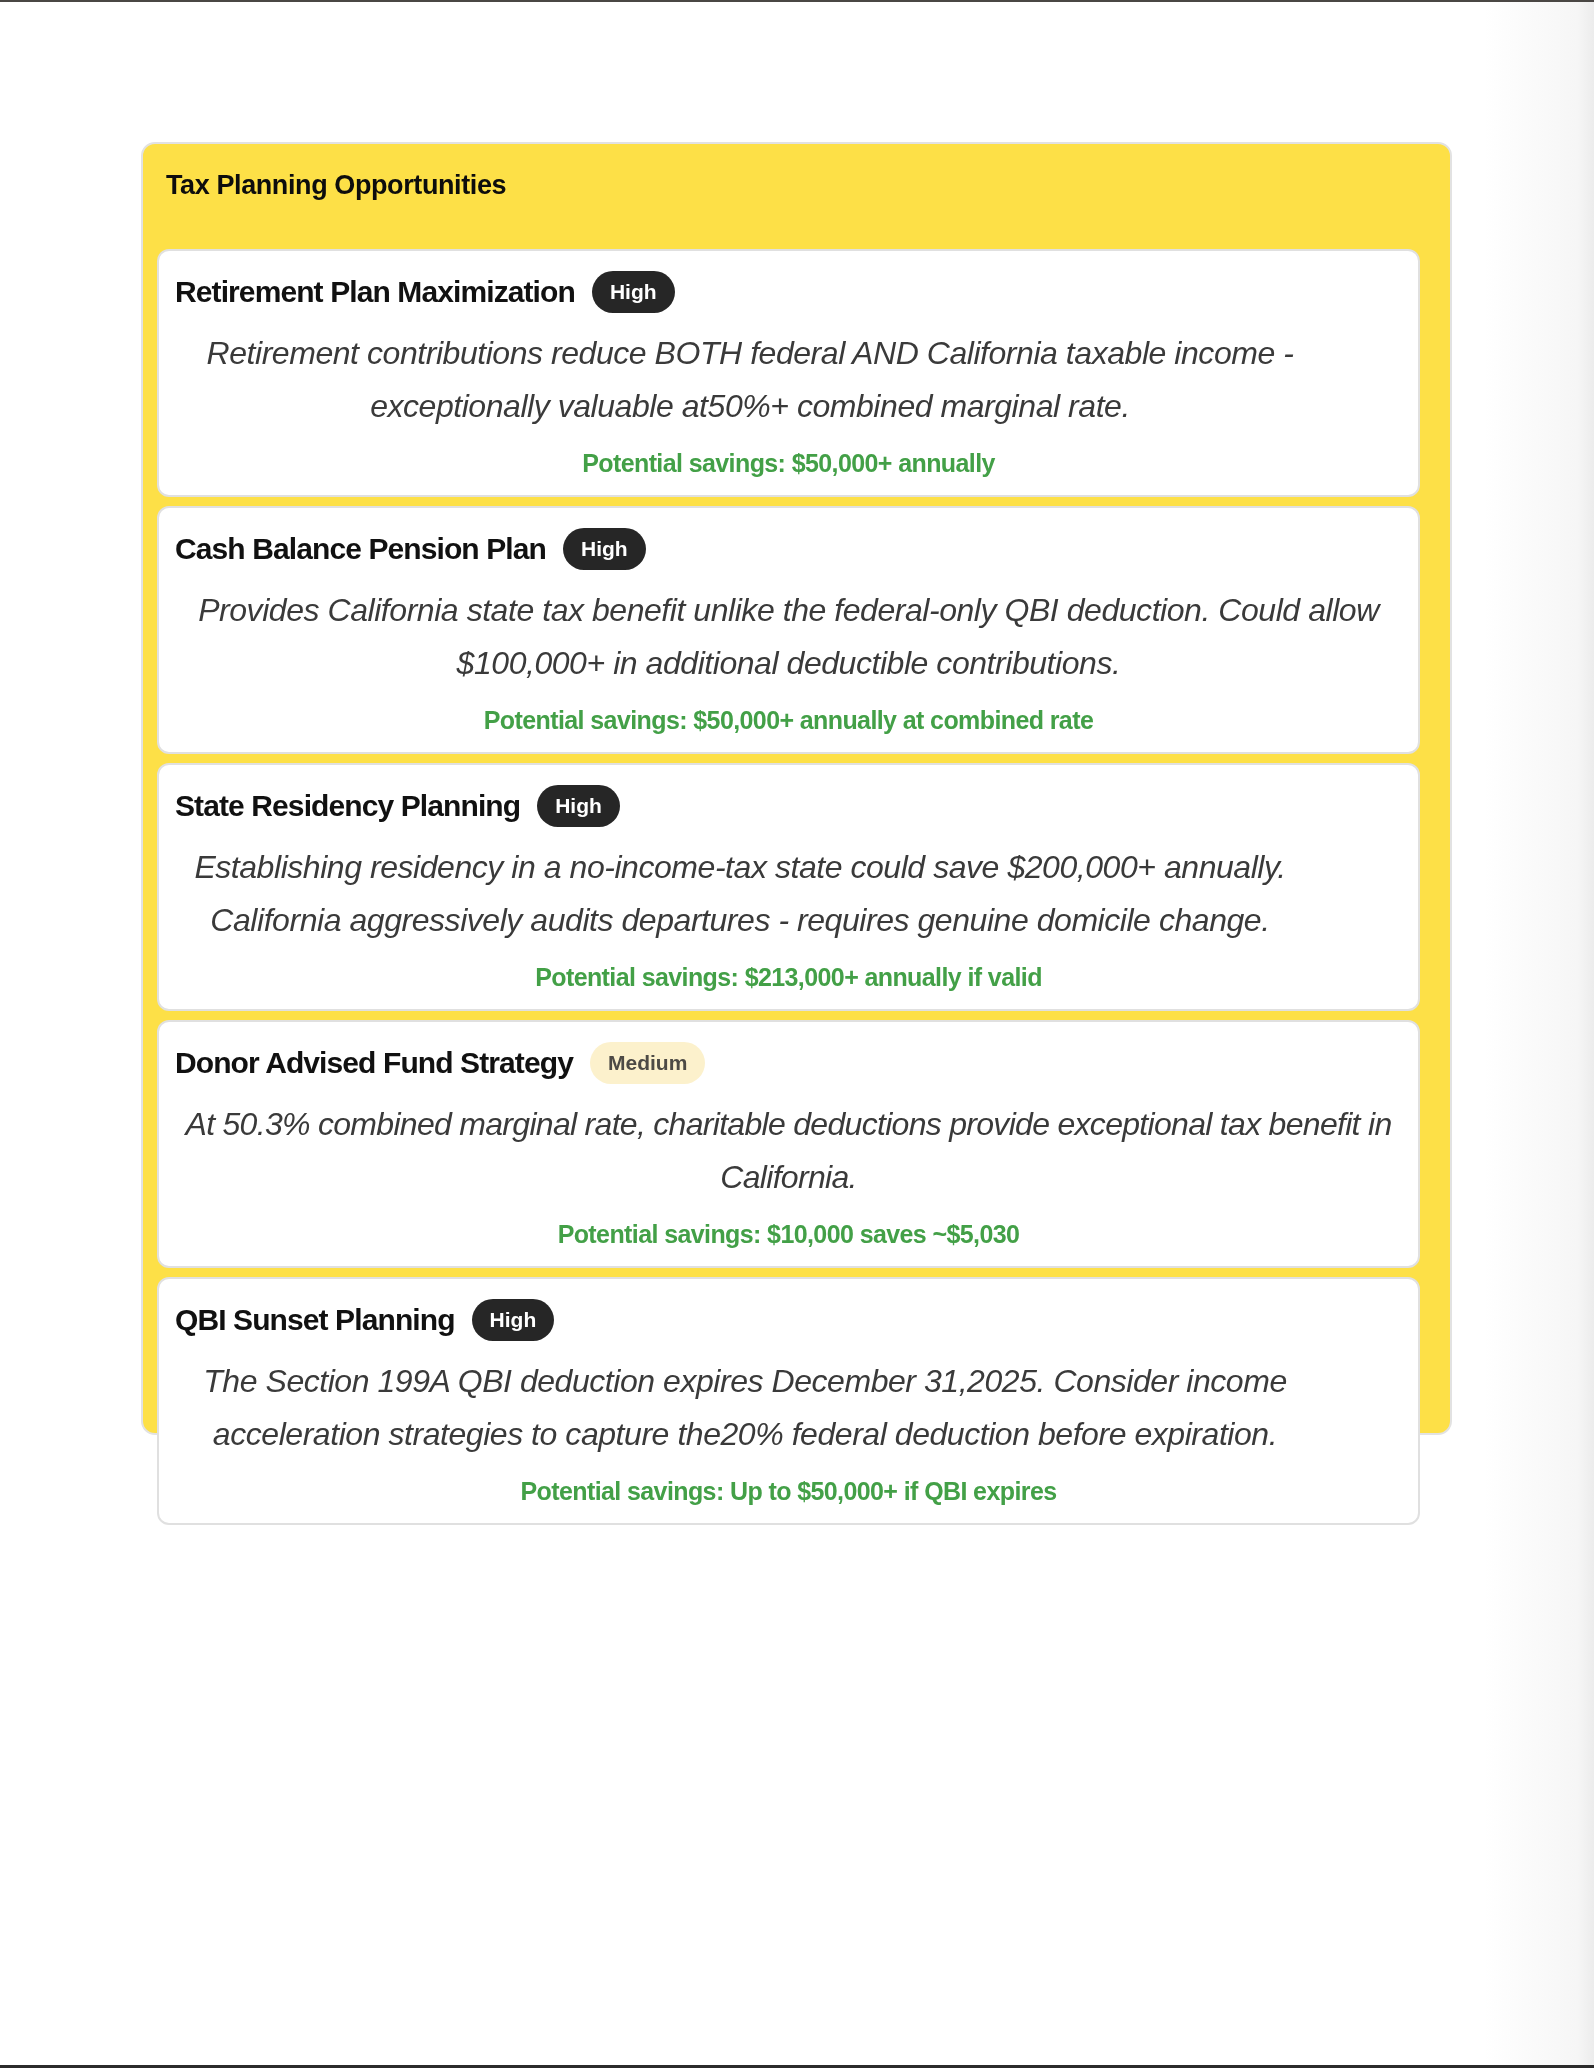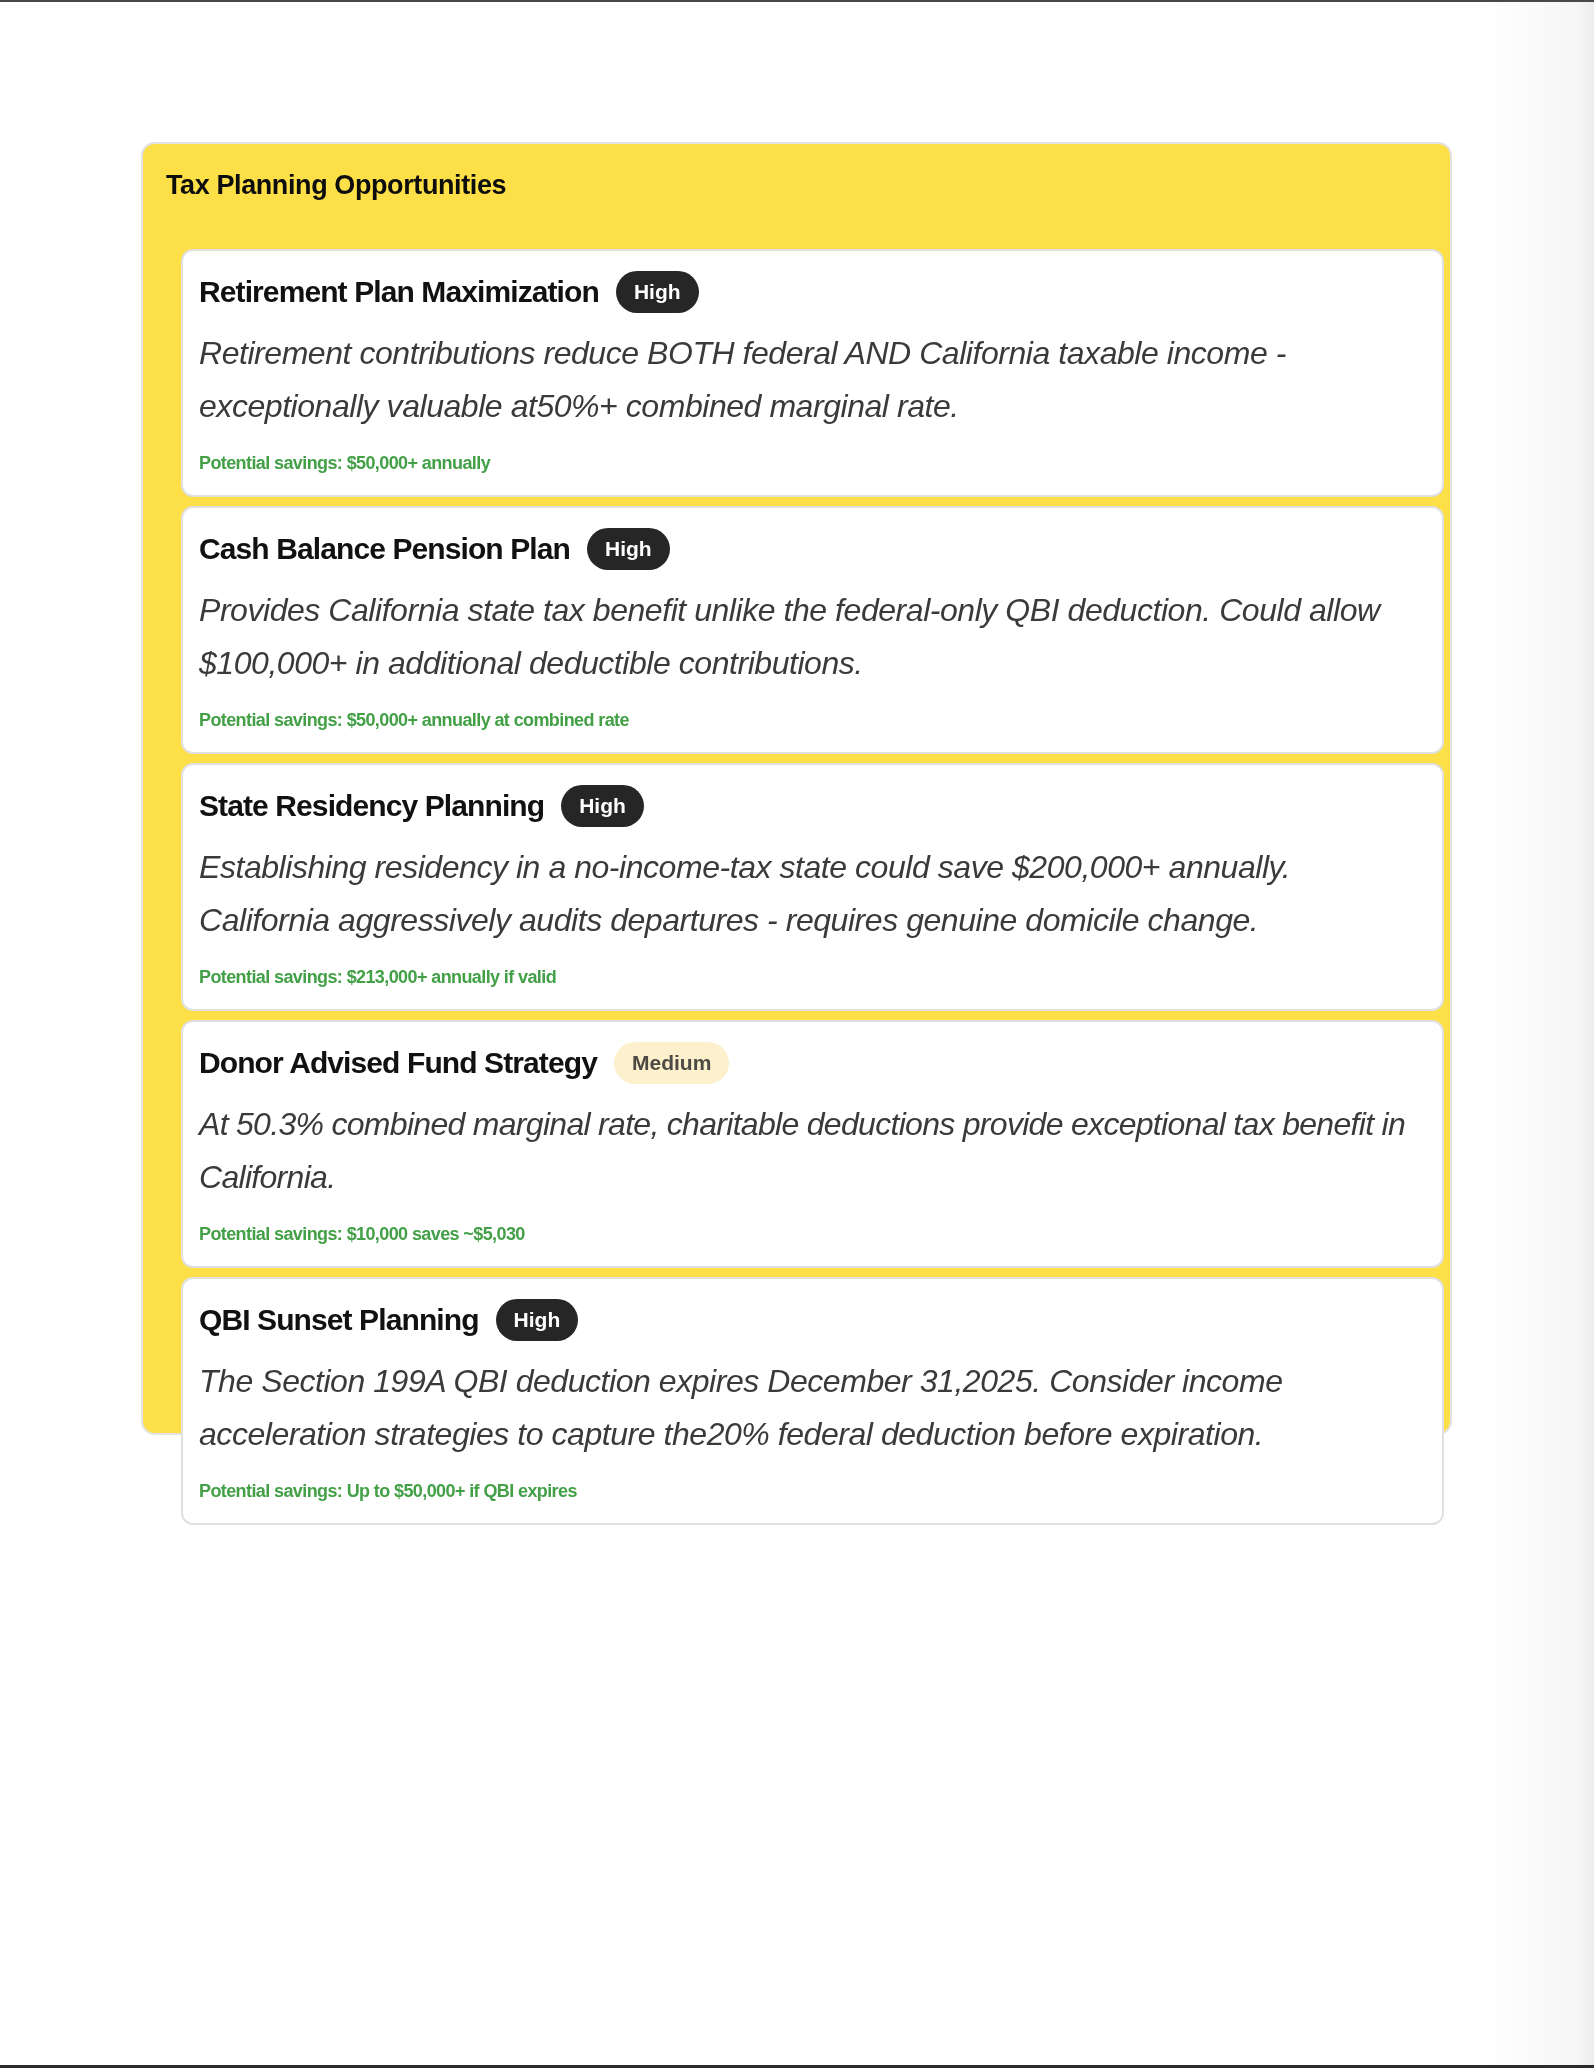--- a/index.html
+++ b/index.html
@@ -46,23 +46,24 @@
       top: 26px;
       margin: 0;
       font-size: 27px;
       font-weight: 700;
       color: #0d0d0d;
       letter-spacing: -0.4px;
       white-space: nowrap;
     }
     .cards {
       position: absolute;
-      left: 38px;
+      left: 14px;
       top: 105px;
       width: 1374px;
+      text-align: center;
     }
     .card {
       position: relative;
       box-sizing: border-box;
       width: 1263px;
       border: 2px solid #e0e0e0;
       border-radius: 12px;
       background: #ffffff;
       padding: 20px 16px 16px 16px;
       margin-bottom: 9px;
@@ -105,21 +106,21 @@
       margin: 14px 0 0 0;
       font-size: 32px;
       line-height: 53px;
       color: #3a3a3a;
       letter-spacing: -0.45px;
       max-width: 1232px;
       font-style: italic;
     }
     .card-savings {
       margin: 14px 0 0 0;
-      font-size: 18px;
+      font-size: 25px;
       line-height: 32px;
       font-weight: 700;
       color: #43a047;
       letter-spacing: -0.6px;
       white-space: nowrap;
     }
   </style>
 </head>
 <body>
 

